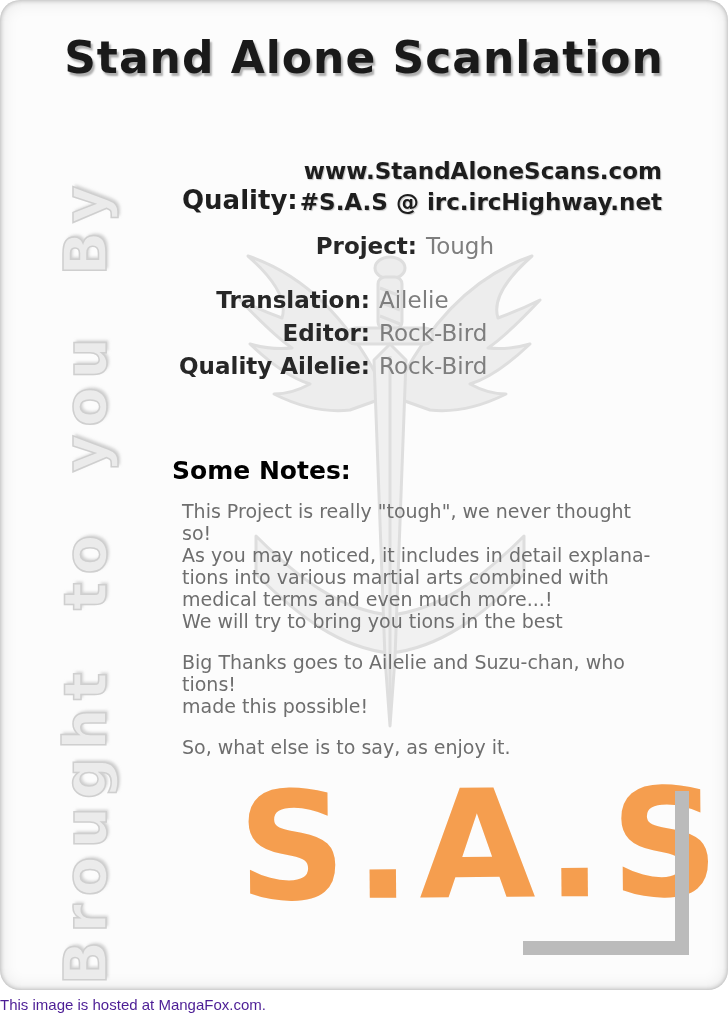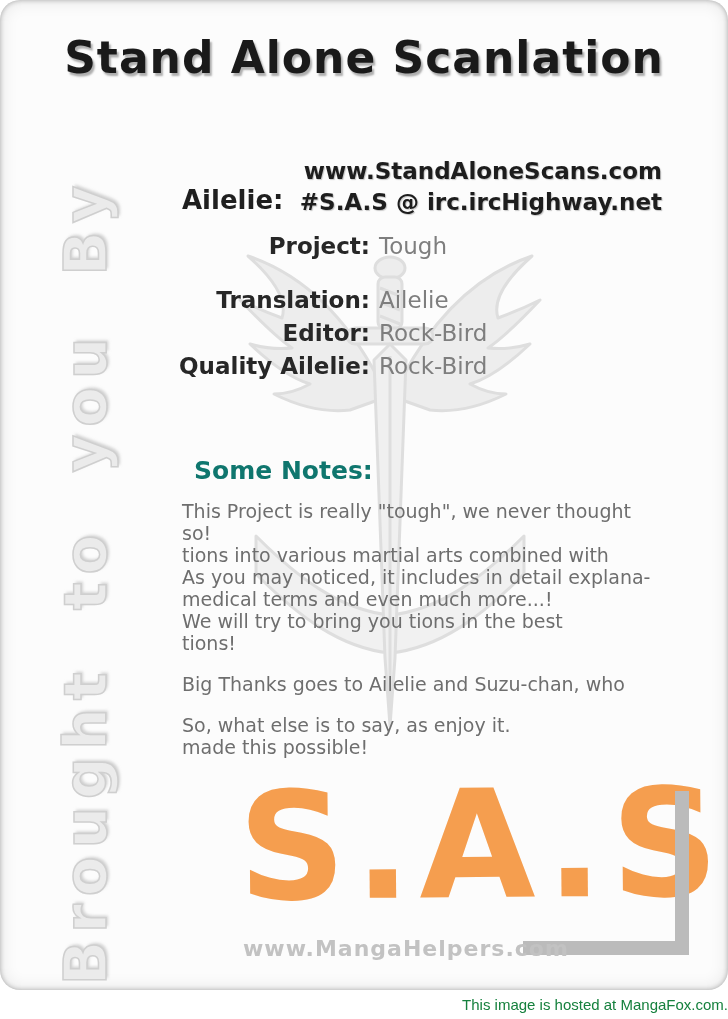--- a/index.html
+++ b/index.html
@@ -34,27 +34,27 @@
     color:#EBEBEB;-webkit-text-stroke:1.5px #CFCFCF;
     text-shadow:2px 2px 3px rgba(175,175,175,0.55);
     white-space:nowrap;
   }
   .credits-heading{
     position:absolute;left:182px;top:185px;
     font-size:26px;font-weight:bold;color:#1f1f1f;
   }
   .credits{position:absolute;left:0;top:230px;width:728px;}
   .crow{display:flex;line-height:33px;font-size:23px;}
-  .crow.gap-after{margin-bottom:21px;}
+  .crow.gap-after{margin-bottom:21px;padding-left:47px;}
   .clabel{width:370px;text-align:right;font-weight:bold;color:#272727;}
   .cvalue{margin-left:9px;color:#7E7E7E;font-weight:400;}
 
   .notes-heading{
-    position:absolute;left:194px;top:456px;
-    font-size:25px;font-weight:bold;color:#0f766e;
+    position:absolute;left:172px;top:456px;
+    font-size:25px;font-weight:bold;color:#000000;
   }
   .notes-body{
     position:absolute;left:182px;top:500px;width:500px;
     font-size:19px;line-height:22px;color:#6E6E6E;font-weight:500;
   }
   .note-line{white-space:nowrap;}
   .para-gap{margin-top:19px;}
 
   .sas-logo{
     position:absolute;left:238px;top:770px;
@@ -62,22 +62,22 @@
     color:#F59E4F;transform:rotate(-0.5deg);
   }
   .bracket-v{position:absolute;left:675px;top:791px;width:14px;height:164px;background:#BBBBBB;}
   .bracket-h{position:absolute;left:523px;top:941px;width:166px;height:14px;background:#BBBBBB;}
   .mangahelpers{
     position:absolute;left:243px;top:936px;
     font-size:22px;font-weight:bold;letter-spacing:1px;color:#C2C2C2;
   }
   .footer-strip{
     position:absolute;left:0;top:990px;width:728px;height:29px;background:#ffffff;
-    display:flex;align-items:center;justify-content:flex-end;
-    font-family:"Liberation Sans",sans-serif;font-size:15px;color:#15803d;
+    display:flex;align-items:center;justify-content:flex-start;
+    font-family:"Liberation Sans",sans-serif;font-size:15px;color:#4c1d95;
   }
 </style>
 </head>
 <body>
 
 <div class="page">
 
   <svg class="watermark" viewBox="0 0 324 512" xmlns="http://www.w3.org/2000/svg">
     <g fill="#EDEDED" stroke="#DEDEDE" stroke-width="3" stroke-linejoin="round">
 
@@ -102,21 +102,21 @@
   <div class="content">
     <div class="title">Stand Alone Scanlation</div>
 
     <div class="urls">
       <div>www.StandAloneScans.com</div>
       <div>#S.A.S @ irc.ircHighway.net</div>
     </div>
 
     <div class="vertical-banner">Brought to you By</div>
 
-    <div class="credits-heading">Ailelie:</div>
+    <div class="credits-heading">Quality:</div>
 
     <div class="credits">
       <div class="crow gap-after">
         <span class="clabel">Project:</span>
         <span class="cvalue">Tough</span>
       </div>
       <div class="crow">
         <span class="clabel">Translation:</span>
         <span class="cvalue">Ailelie</span>
       </div>
@@ -128,32 +128,31 @@
         <span class="clabel">Quality Ailelie:</span>
         <span class="cvalue">Rock-Bird</span>
       </div>
     </div>
 
     <div class="notes-heading">Some Notes:</div>
 
     <div class="notes-body">
       <div class="note-line">This Project is really "tough", we never thought</div>
       <div class="note-line">so!</div>
+      <div class="note-line">As you may noticed, it includes in detail explana-</div>
       <div class="note-line">tions into various martial arts combined with</div>
-      <div class="note-line">As you may noticed, it includes in detail explana-</div>
       <div class="note-line">medical terms and even much more...!</div>
       <div class="note-line">We will try to bring you tions in the best</div>
+      <div class="note-line para-gap">Big Thanks goes to Ailelie and Suzu-chan, who</div>
       <div class="note-line">tions!</div>
-      <div class="note-line para-gap">Big Thanks goes to Ailelie and Suzu-chan, who</div>
+      <div class="note-line">made this possible!</div>
       <div class="note-line para-gap">So, what else is to say, as enjoy it.</div>
-      <div class="note-line">made this possible!</div>
     </div>
 
     <div class="sas-logo">S.A.S</div>
     <div class="bracket-v"></div>
     <div class="bracket-h"></div>
-    <div class="mangahelpers">www.MangaHelpers.com</div>
   </div>
 </div>
 
 <div class="footer-strip">
   <span>This image is hosted at MangaFox.com.</span>
 </div>
 
 </body></html>

